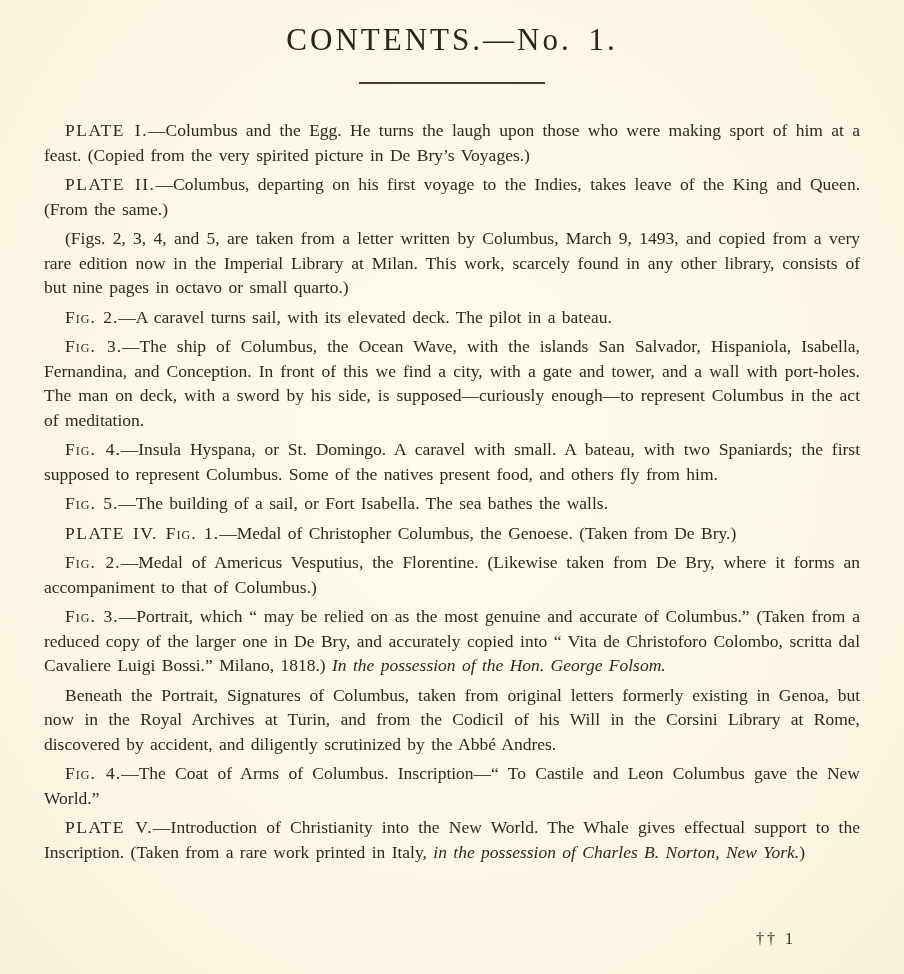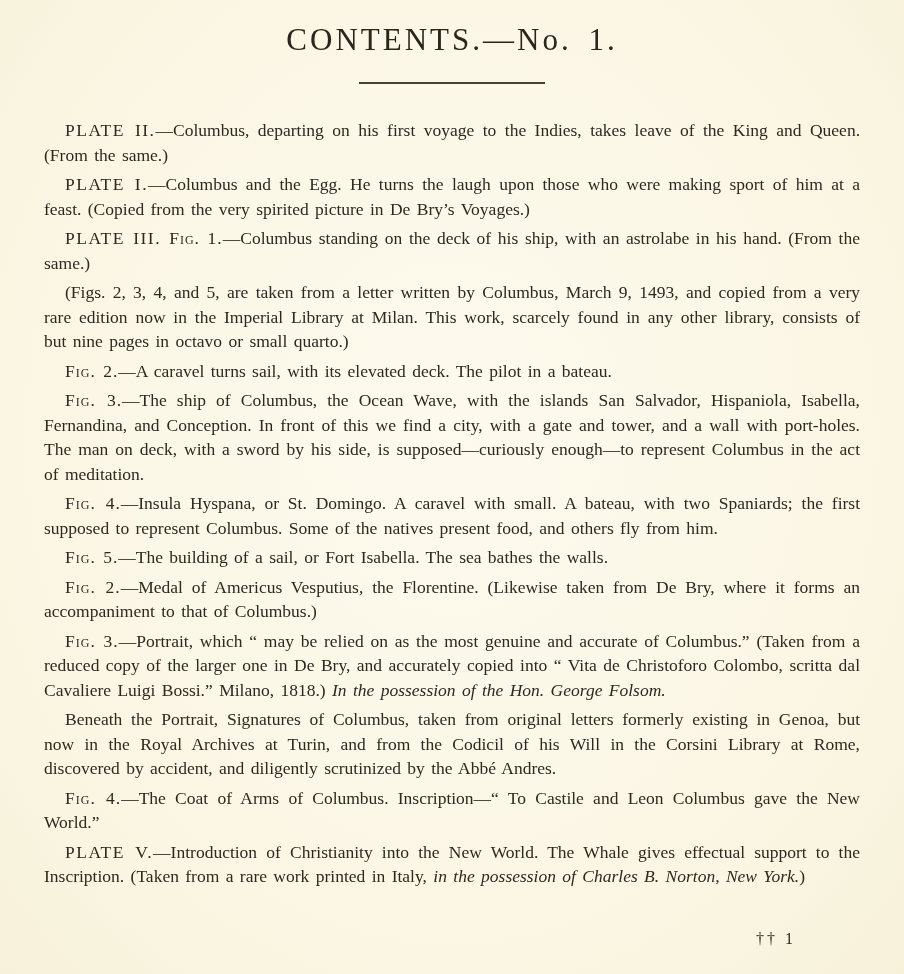--- a/index.html
+++ b/index.html
@@ -58,28 +58,28 @@
   }
 </style>
 </head>
 <body>
 
 <div class="sheet">
   <h1 class="title">CONTENTS.—No. 1.</h1>
   <div class="rule"></div>
 
   <div class="content">
+    <p class="para"><span class="plate">PLATE I.</span><span class="fig"></span><span>—Columbus and the Egg.  He turns the laugh upon those who were making sport of him at a feast.  (Copied from the very spirited picture in De Bry’s Voyages.)</span><span class="it"></span><span></span></p>
     <p class="para"><span class="plate">PLATE II.</span><span class="fig"></span><span>—Columbus, departing on his first voyage to the Indies, takes leave of the King and Queen.  (From the same.)</span><span class="it"></span><span></span></p>
-    <p class="para"><span class="plate">PLATE I.</span><span class="fig"></span><span>—Columbus and the Egg.  He turns the laugh upon those who were making sport of him at a feast.  (Copied from the very spirited picture in De Bry’s Voyages.)</span><span class="it"></span><span></span></p>
-    <p class="para"><span class="plate">PLATE III. </span><span class="fig">Fig. 1.</span><span>—Columbus standing on the deck of his ship, with an astrolabe in his hand.  (From the same.)</span><span class="it"></span><span></span></p>
     <p class="para"><span class="plate"></span><span class="fig"></span><span>(Figs. 2, 3, 4, and 5, are taken from a letter written by Columbus, March 9, 1493, and copied from a very rare edition now in the Imperial Library at Milan.  This work, scarcely found in any other library, consists of but nine pages in octavo or small quarto.)</span><span class="it"></span><span></span></p>
     <p class="para"><span class="plate"></span><span class="fig">Fig. 2.</span><span>—A caravel turns sail, with its elevated deck.  The pilot in a bateau.</span><span class="it"></span><span></span></p>
     <p class="para"><span class="plate"></span><span class="fig">Fig. 3.</span><span>—The ship of Columbus, the Ocean Wave, with the islands San Salvador, Hispaniola, Isabella, Fernandina, and Conception.  In front of this we find a city, with a gate and tower, and a wall with port-holes.  The man on deck, with a sword by his side, is supposed—curiously enough—to represent Columbus in the act of meditation.</span><span class="it"></span><span></span></p>
     <p class="para"><span class="plate"></span><span class="fig">Fig. 4.</span><span>—Insula Hyspana, or St. Domingo.  A caravel with small.  A bateau, with two Spaniards; the first supposed to represent Columbus.  Some of the natives present food, and others fly from him.</span><span class="it"></span><span></span></p>
     <p class="para"><span class="plate"></span><span class="fig">Fig. 5.</span><span>—The building of a sail, or Fort Isabella.  The sea bathes the walls.</span><span class="it"></span><span></span></p>
+    <p class="para"><span class="plate">PLATE IV. </span><span class="fig">Fig. 1.</span><span>—Medal of Christopher Columbus, the Genoese.  (Taken from De Bry.)</span><span class="it"></span><span></span></p>
     <p class="para"><span class="plate"></span><span class="fig">Fig. 2.</span><span>—Medal of Americus Vesputius, the Florentine.  (Likewise taken from De Bry, where it forms an accompaniment to that of Columbus.)</span><span class="it"></span><span></span></p>
     <p class="para"><span class="plate"></span><span class="fig">Fig. 3.</span><span>—Portrait, which “ may be relied on as the most genuine and accurate of Columbus.”  (Taken from a reduced copy of the larger one in De Bry, and accurately copied into “ Vita de Christoforo Colombo, scritta dal Cavaliere Luigi Bossi.” Milano, 1818.)  </span><span class="it">In the possession of the Hon. George Folsom.</span><span></span></p>
     <p class="para"><span class="plate"></span><span class="fig"></span><span>Beneath the Portrait, Signatures of Columbus, taken from original letters formerly existing in Genoa, but now in the Royal Archives at Turin, and from the Codicil of his Will in the Corsini Library at Rome, discovered by accident, and diligently scrutinized by the Abbé Andres.</span><span class="it"></span><span></span></p>
     <p class="para"><span class="plate"></span><span class="fig">Fig. 4.</span><span>—The Coat of Arms of Columbus.  Inscription—“ To Castile and Leon Columbus gave the New World.”</span><span class="it"></span><span></span></p>
     <p class="para"><span class="plate">PLATE V.</span><span class="fig"></span><span>—Introduction of Christianity into the New World.  The Whale gives effectual support to the Inscription.  (Taken from a rare work printed in Italy, </span><span class="it">in the possession of Charles B. Norton, New York.</span><span>)</span></p>
   </div>
 
   <div class="signature">†† 1</div>
 </div>
 

